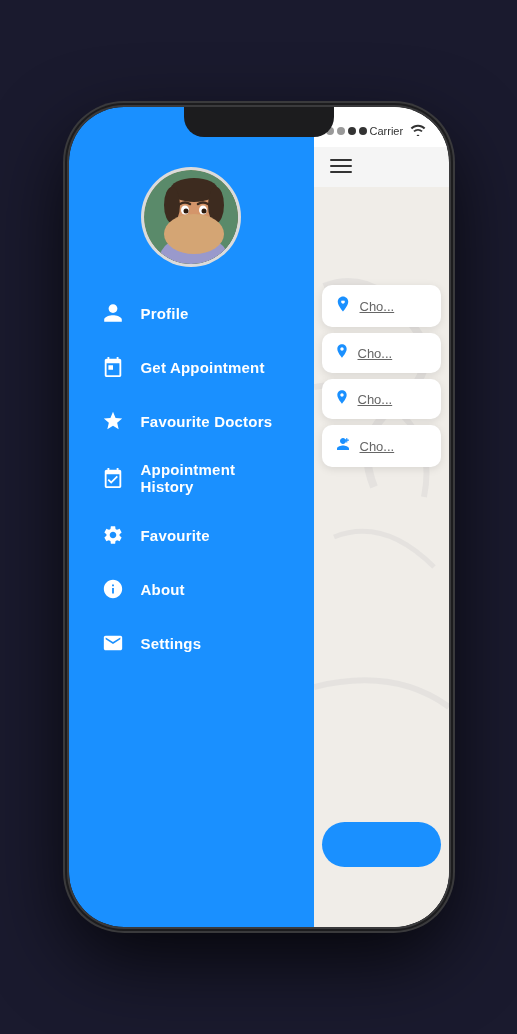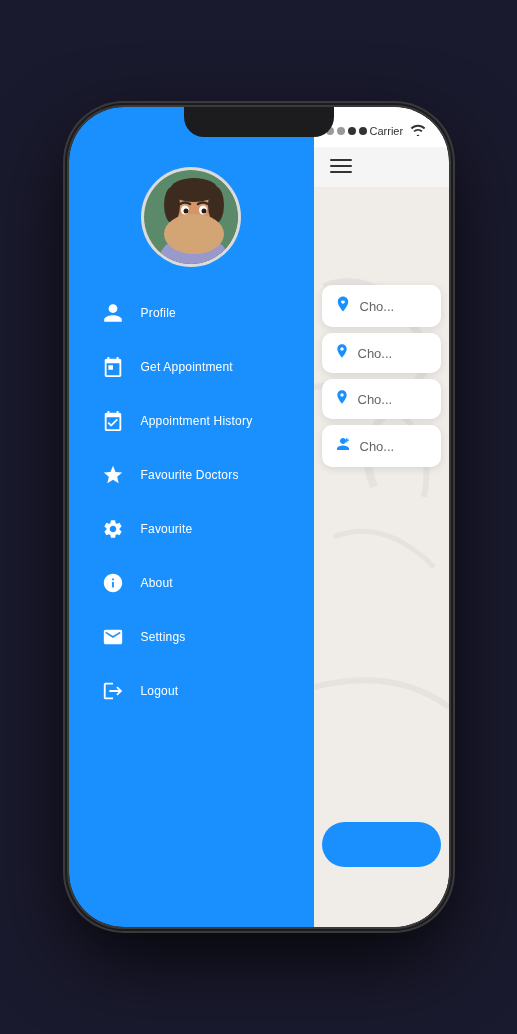--- a/index.html
+++ b/index.html
@@ -149,22 +149,22 @@
       margin-right: 14px;
       display: flex;
       align-items: center;
       justify-content: center;
       color: white;
       font-size: 18px;
       flex-shrink: 0;
     }
     .menu-label {
       color: white;
-      font-size: 12px;
-      font-weight: 400;
+      font-size: 15px;
+      font-weight: 700;
       letter-spacing: 0.2px;
     }
     
     .right-panel {
       flex: 1;
       background: #f5f5f5;
       position: relative;
       overflow: hidden;
     }
     .status-bar {
@@ -246,20 +246,21 @@
       box-shadow: 0 2px 8px rgba(0,0,0,0.1);
     }
     .card-icon {
       font-size: 16px;
       color: #1a90ff;
       flex-shrink: 0;
     }
     .card-text {
       font-size: 13px;
       color: #666;
+      text-decoration: underline;
     }
     
     .bottom-btn {
       position: absolute;
       bottom: 60px;
       left: 8px;
       right: 8px;
       height: 45px;
       background: #1a90ff;
       border-radius: 25px;
@@ -333,35 +334,35 @@
               <svg class="icon-svg" viewBox="0 0 24 24" xmlns="http://www.w3.org/2000/svg">
                 <path d="M19 3h-1V1h-2v2H8V1H6v2H5C3.9 3 3 3.9 3 5v16c0 1.1.9 2 2 2h14c1.1 0 2-.9 2-2V5c0-1.1-.9-2-2-2zm0 18H5V8h14v13zM7 10h5v5H7z"></path>
               </svg>
             </span>
             <span class="menu-label">Get Appointment</span>
           </li>
 
           <li class="menu-item">
             <span class="menu-icon">
               <svg class="icon-svg" viewBox="0 0 24 24" xmlns="http://www.w3.org/2000/svg">
+                <path d="M12 17.27L18.18 21l-1.64-7.03L22 9.24l-7.19-.61L12 2 9.19 8.63 2 9.24l5.46 4.73L5.82 21z"></path>
+              </svg>
+            </span>
+            <span class="menu-label">Favourite Doctors</span>
+          </li>
+
+          <li class="menu-item">
+            <span class="menu-icon">
+              <svg class="icon-svg" viewBox="0 0 24 24" xmlns="http://www.w3.org/2000/svg">
                 <path d="M19 3h-1V1h-2v2H8V1H6v2H5C3.9 3 3 3.9 3 5v16c0 1.1.9 2 2 2h14c1.1 0 2-.9 2-2V5c0-1.1-.9-2-2-2zm0 18H5V8h14v13zm-9-5.4l-2.5-2.5-1.4 1.4 3.9 3.9 7.4-7.4-1.4-1.4-6 6z"></path>
               </svg>
             </span>
             <span class="menu-label">Appointment History</span>
           </li>
 
-          <li class="menu-item">
-            <span class="menu-icon">
-              <svg class="icon-svg" viewBox="0 0 24 24" xmlns="http://www.w3.org/2000/svg">
-                <path d="M12 17.27L18.18 21l-1.64-7.03L22 9.24l-7.19-.61L12 2 9.19 8.63 2 9.24l5.46 4.73L5.82 21z"></path>
-              </svg>
-            </span>
-            <span class="menu-label">Favourite Doctors</span>
-          </li>
-
 
           <li class="menu-item">
             <span class="menu-icon">
               <svg class="icon-svg" viewBox="0 0 24 24" xmlns="http://www.w3.org/2000/svg">
                 <path d="M19.14 12.94c.04-.3.06-.61.06-.94s-.02-.64-.07-.94l2.03-1.58c.18-.14.23-.41.12-.61l-1.92-3.32c-.12-.22-.37-.29-.59-.22l-2.39.96c-.5-.38-1.03-.7-1.62-.94l-.36-2.54c-.04-.24-.24-.41-.48-.41h-3.84c-.24 0-.43.17-.47.41l-.36 2.54c-.59.24-1.13.57-1.62.94l-2.39-.96c-.22-.08-.47 0-.59.22L2.74 8.87c-.12.21-.08.47.12.61l2.03 1.58c-.05.3-.09.63-.09.94s.02.64.07.94l-2.03 1.58c-.18.14-.23.41-.12.61l1.92 3.32c.12.22.37.29.59.22l2.39-.96c.5.38 1.03.7 1.62.94l.36 2.54c.05.24.24.41.48.41h3.84c.24 0 .44-.17.47-.41l.36-2.54c.59-.24 1.13-.56 1.62-.94l2.39.96c.22.08.47 0 .59-.22l1.92-3.32c.12-.22.07-.47-.12-.61l-2.01-1.58zM12 15.6c-1.98 0-3.6-1.62-3.6-3.6s1.62-3.6 3.6-3.6 3.6 1.62 3.6 3.6-1.62 3.6-3.6 3.6z"></path>
               </svg>
             </span>
             <span class="menu-label">Favourite</span>
           </li>
 
@@ -376,28 +377,20 @@
 
           <li class="menu-item">
             <span class="menu-icon">
               <svg class="icon-svg" viewBox="0 0 24 24" xmlns="http://www.w3.org/2000/svg">
                 <path d="M20 4H4c-1.1 0-2 .9-2 2v12c0 1.1.9 2 2 2h16c1.1 0 2-.9 2-2V6c0-1.1-.9-2-2-2zm0 4l-8 5-8-5V6l8 5 8-5v2z"></path>
               </svg>
             </span>
             <span class="menu-label">Settings</span>
           </li>
 
-          <li class="menu-item">
-            <span class="menu-icon">
-              <svg class="icon-svg" viewBox="0 0 24 24" xmlns="http://www.w3.org/2000/svg">
-                <path d="M17 7l-1.41 1.41L18.17 11H8v2h10.17l-2.58 2.58L17 17l5-5zM4 5h8V3H4c-1.1 0-2 .9-2 2v14c0 1.1.9 2 2 2h8v-2H4V5z"></path>
-              </svg>
-            </span>
-            <span class="menu-label">Logout</span>
-          </li>
 
         </ul>
       </div>
 
       <div class="right-panel">
 
         <div class="status-bar">
           <div class="status-left">
             <div class="signal-dot"></div>
             <div class="signal-dot"></div>

